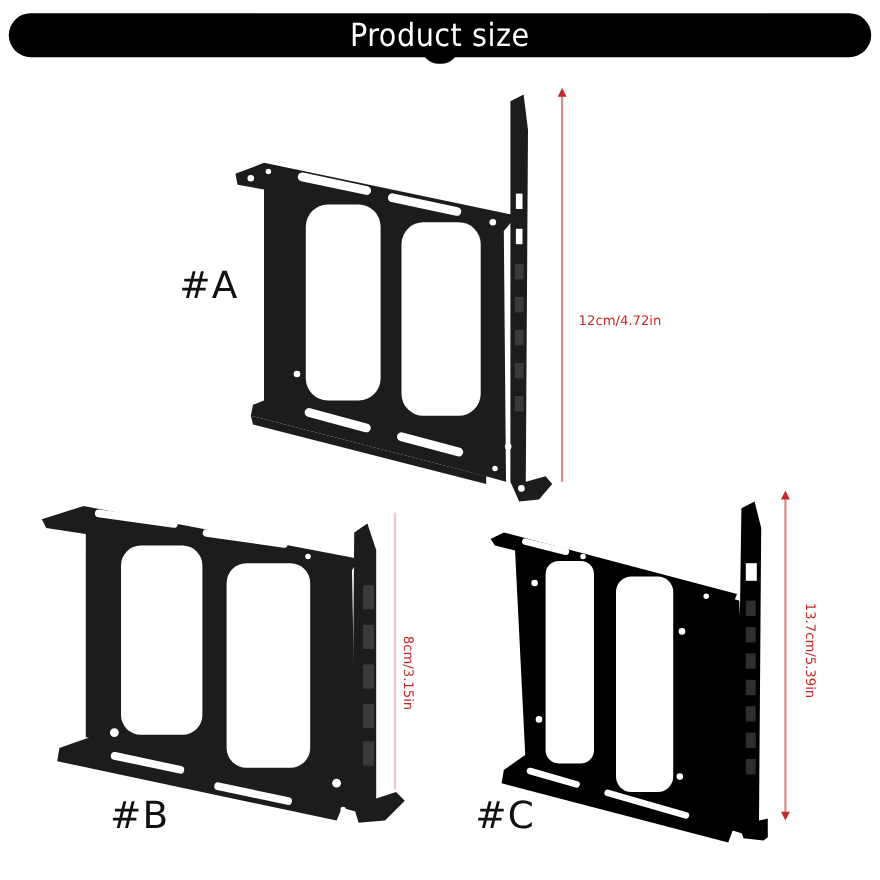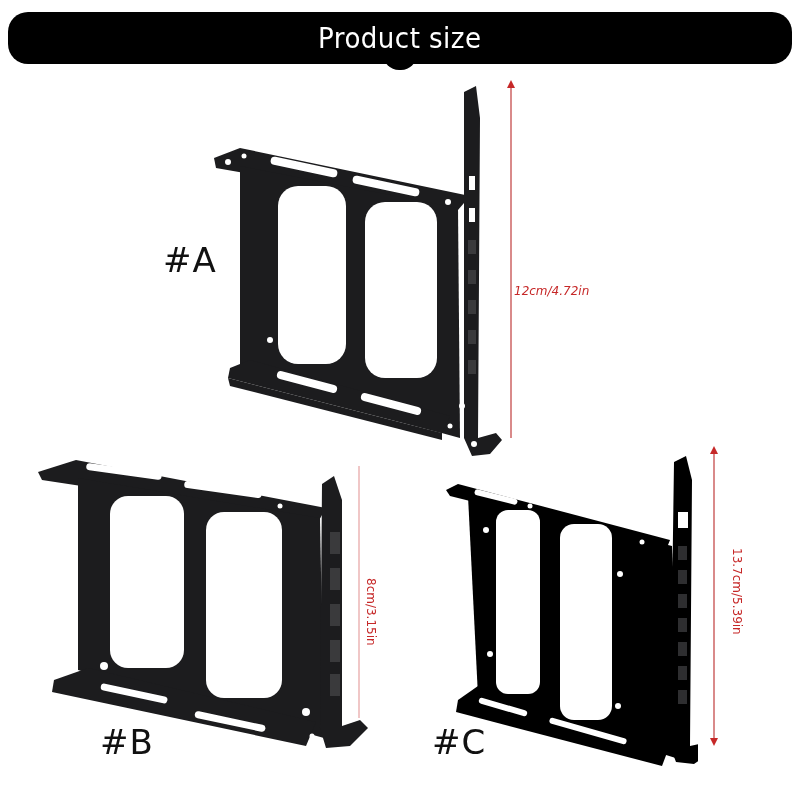--- a/index.html
+++ b/index.html
@@ -1,21 +1,21 @@
 <!DOCTYPE html>
 <html><head>
 <meta charset="utf-8">
 <style>
   html, body { margin: 0; padding: 0; }
   body {
     width: 800px; height: 800px; background: #ffffff; position: relative; overflow: hidden;
     font-family: "DejaVu Sans", sans-serif;
   }
   .header-bar {
-    position: absolute; left: 8px; top: 12px; width: 784px; height: 52px;
+    position: absolute; left: 8px; top: 12px; width: 784px; height: 40px;
     background: #000; border-radius: 20px;
     display: flex; align-items: center; justify-content: center;
   }
   .header-bar .notch {
     position: absolute; left: 50%; bottom: -6px; width: 34px; height: 16px;
     margin-left: -17px; background: #000; border-radius: 17px 17px 0 0;
     transform: rotate(180deg);
   }
   .header-title {
     color: #fff; font-size: 29px; letter-spacing: 0.5px; position: relative; z-index: 2;
@@ -85,21 +85,21 @@
     <rect x="258" y="162" width="8" height="14"></rect>
       <rect x="258" y="192" width="8" height="14"></rect>
     <rect x="258" y="222" width="8" height="14"></rect>
       <rect x="258" y="252" width="8" height="14"></rect>
     <rect x="258" y="282" width="8" height="14"></rect>
   </g>
 </svg>
 <div class="dim-line" style="left:510px; top:86px; height:352px;">
   <div class="arrow-top"></div>
 </div>
-<div class="dim-text" style="left:514px; top:284px;font-style:italic;">12cm/4.72in</div>
+<div class="dim-text" style="left:526px; top:284px;">12cm/4.72in</div>
 
 <svg class="bracket" style="left:34px; top:456px;" width="360" height="300" viewBox="0 0 360 300">
   <g fill="#1c1c1e">
     <polygon points="4,16 42,4 292,52 284,66 8,24"></polygon>
     <polygon points="44,22 286,62 290,282 44,214"></polygon>
     <polygon points="20,224 54,212 282,266 272,290 18,236"></polygon>
     <polygon points="288,28 300,20 308,44 308,270 326,264 334,272 316,290 292,292 286,272"></polygon>
   </g>
   <g fill="#ffffff">
     <rect x="76" y="40" width="74" height="172" rx="18"></rect>

